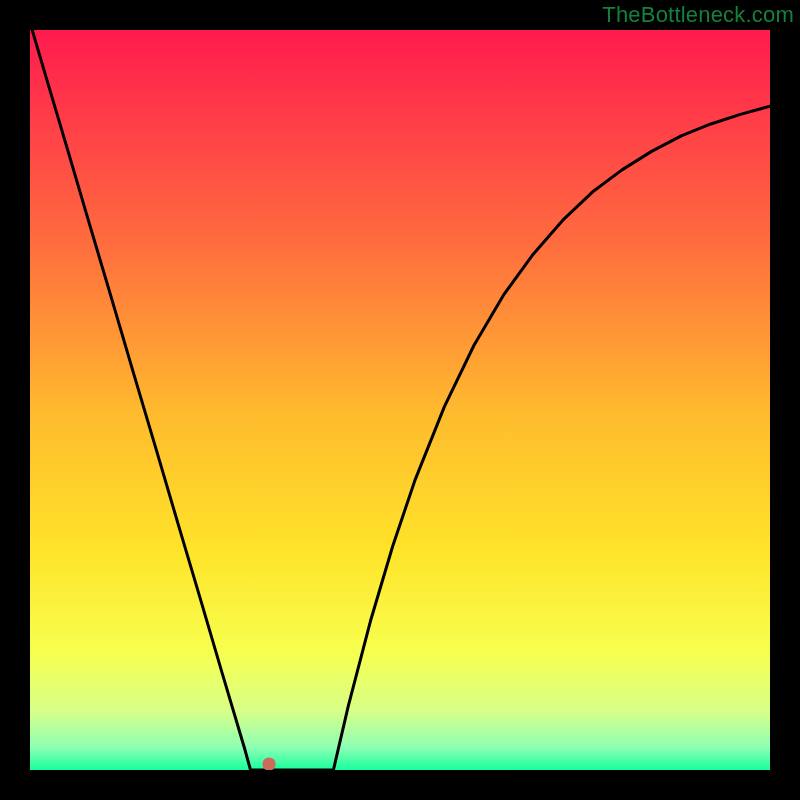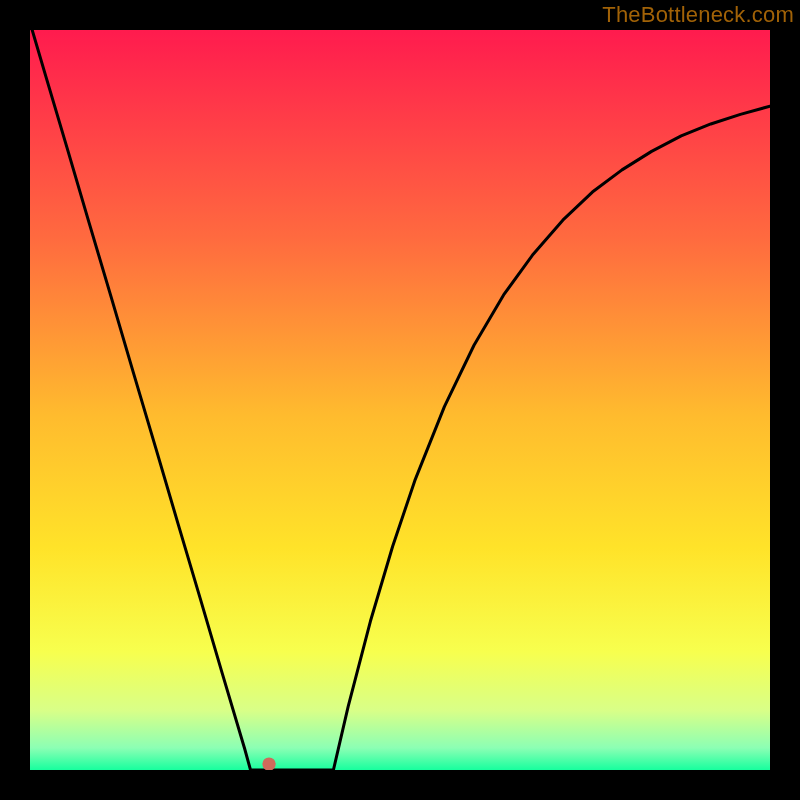--- a/index.html
+++ b/index.html
@@ -27,21 +27,21 @@
   }
   .plot svg {
     display: block;
     width: 100%;
     height: 100%;
   }
   .watermark {
     position: absolute;
     top: 2px;
     right: 6px;
-    color: #a16207;
+    color: #15803d;
     font-size: 22px;
     font-weight: 500;
     letter-spacing: 0.2px;
     user-select: none;
   }
 </style>
 </head>
 <body>
 
 <div class="outer">

